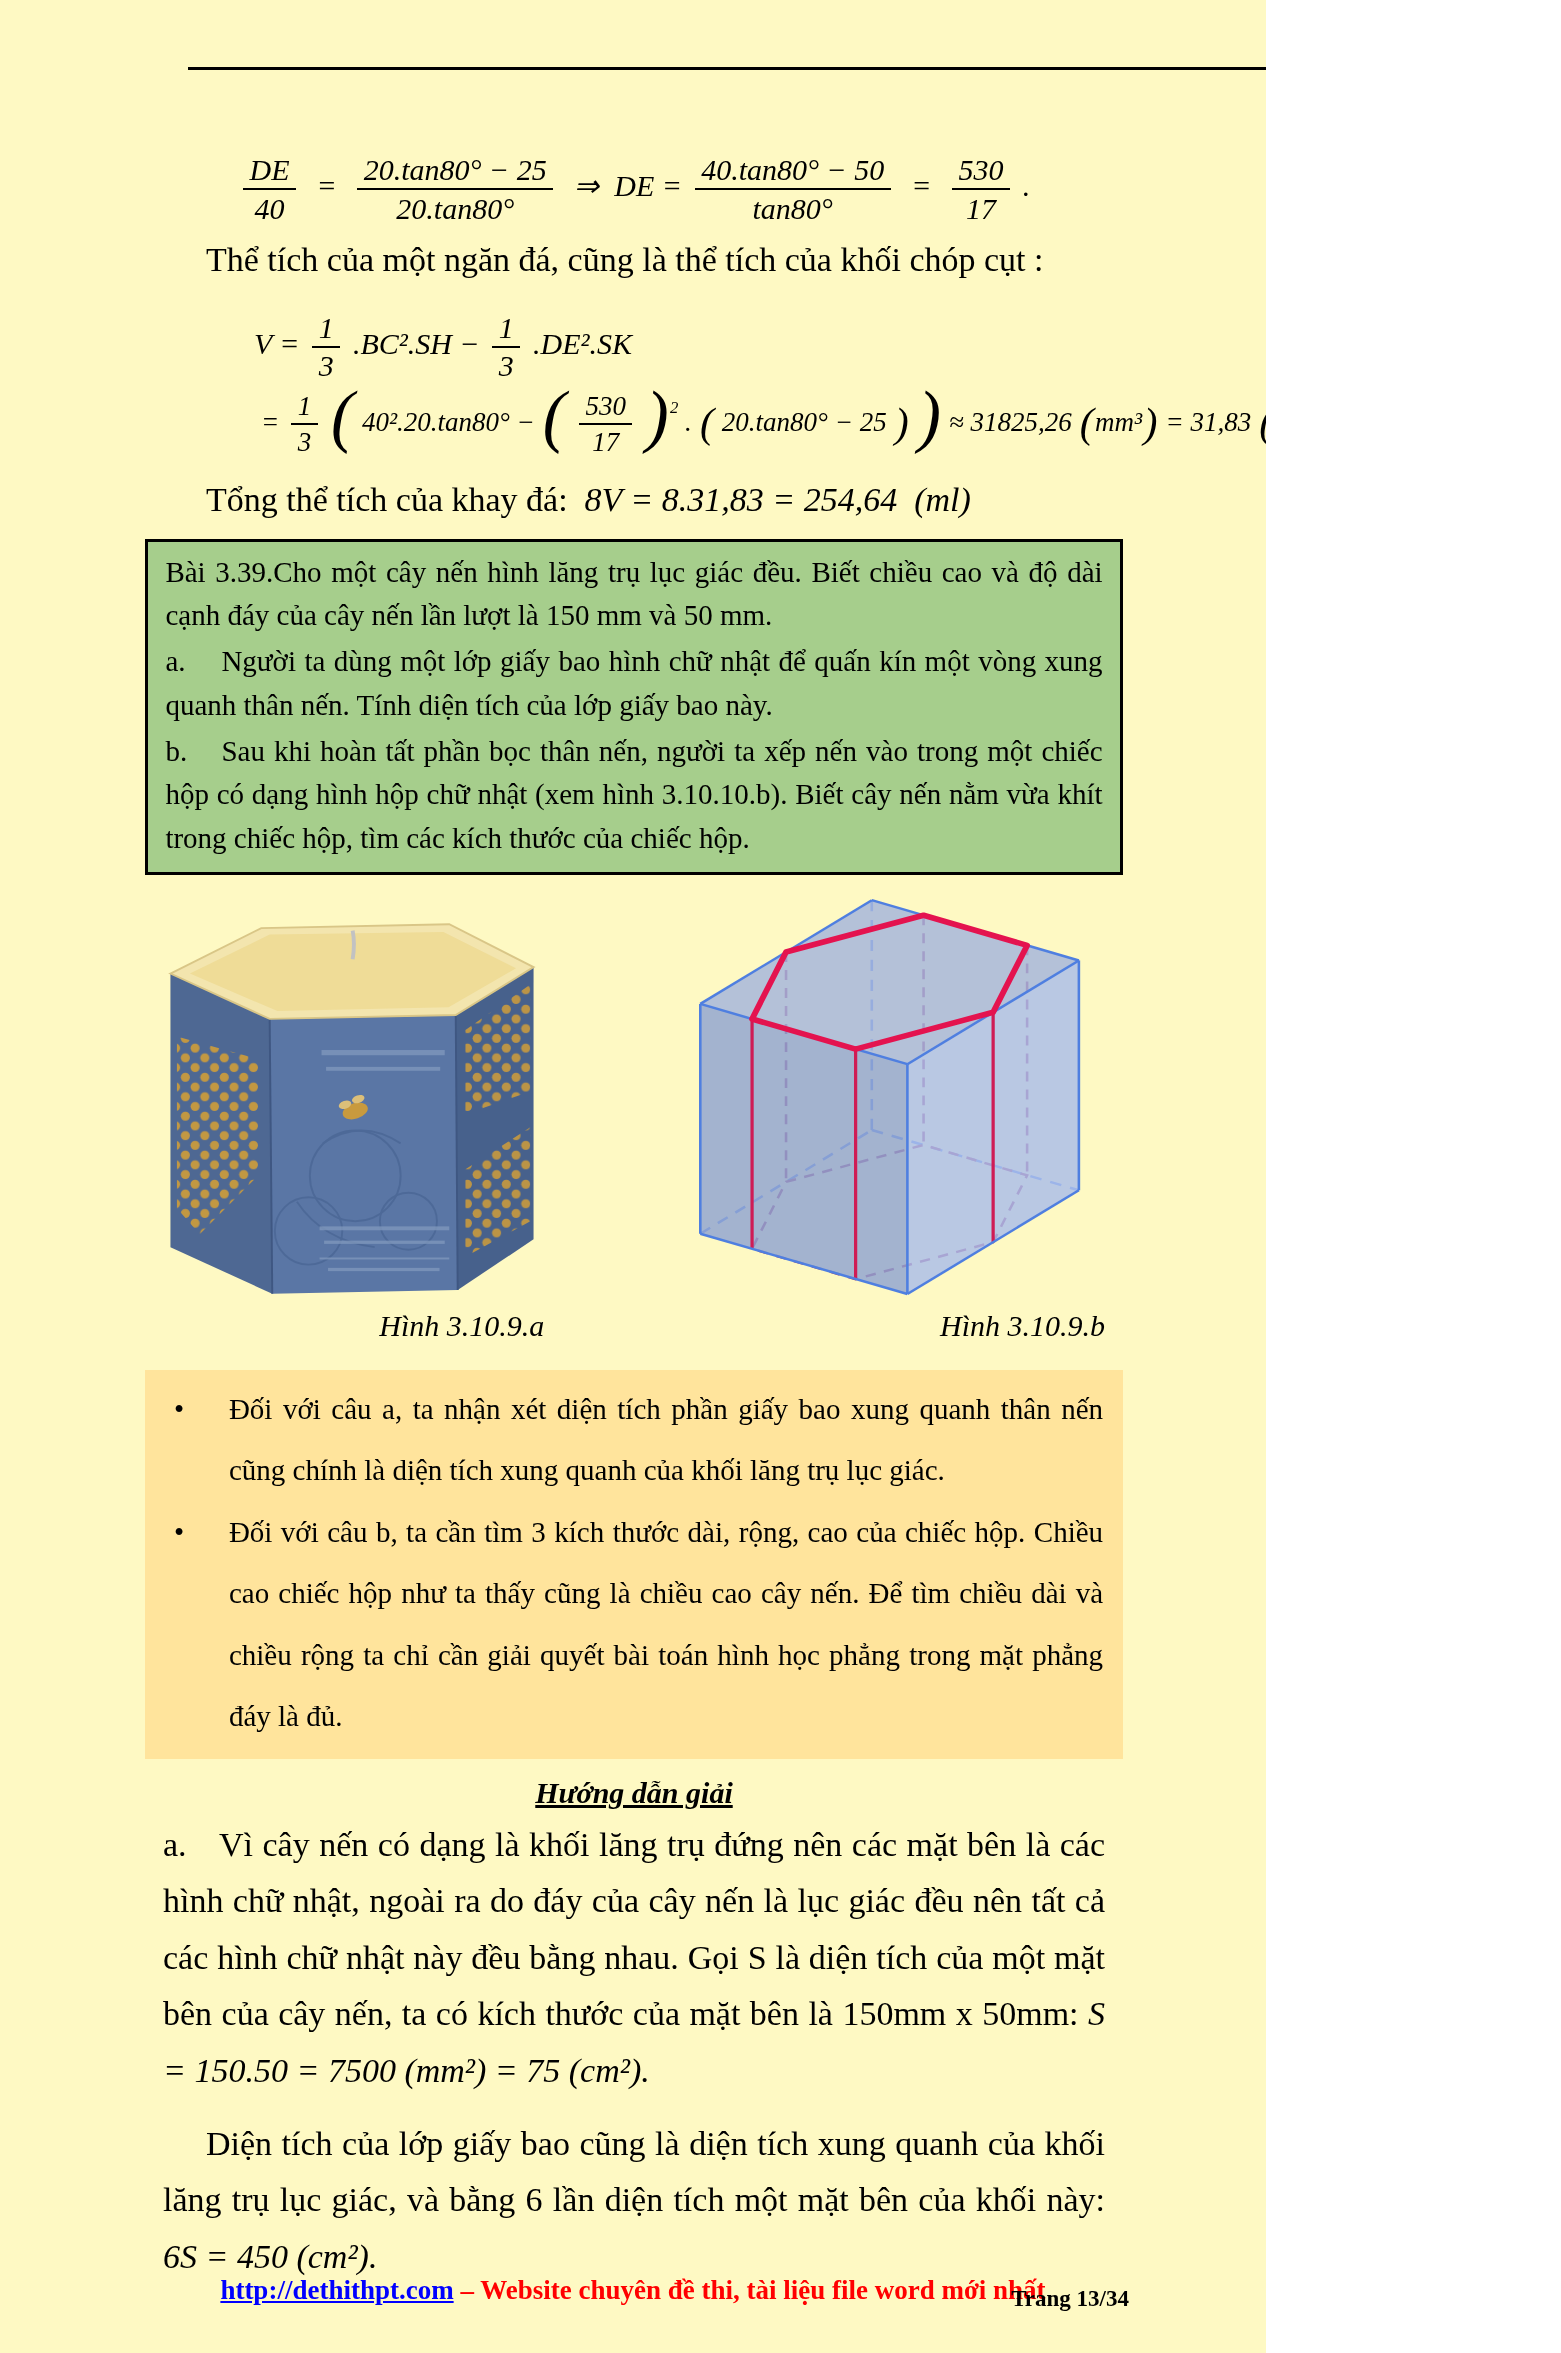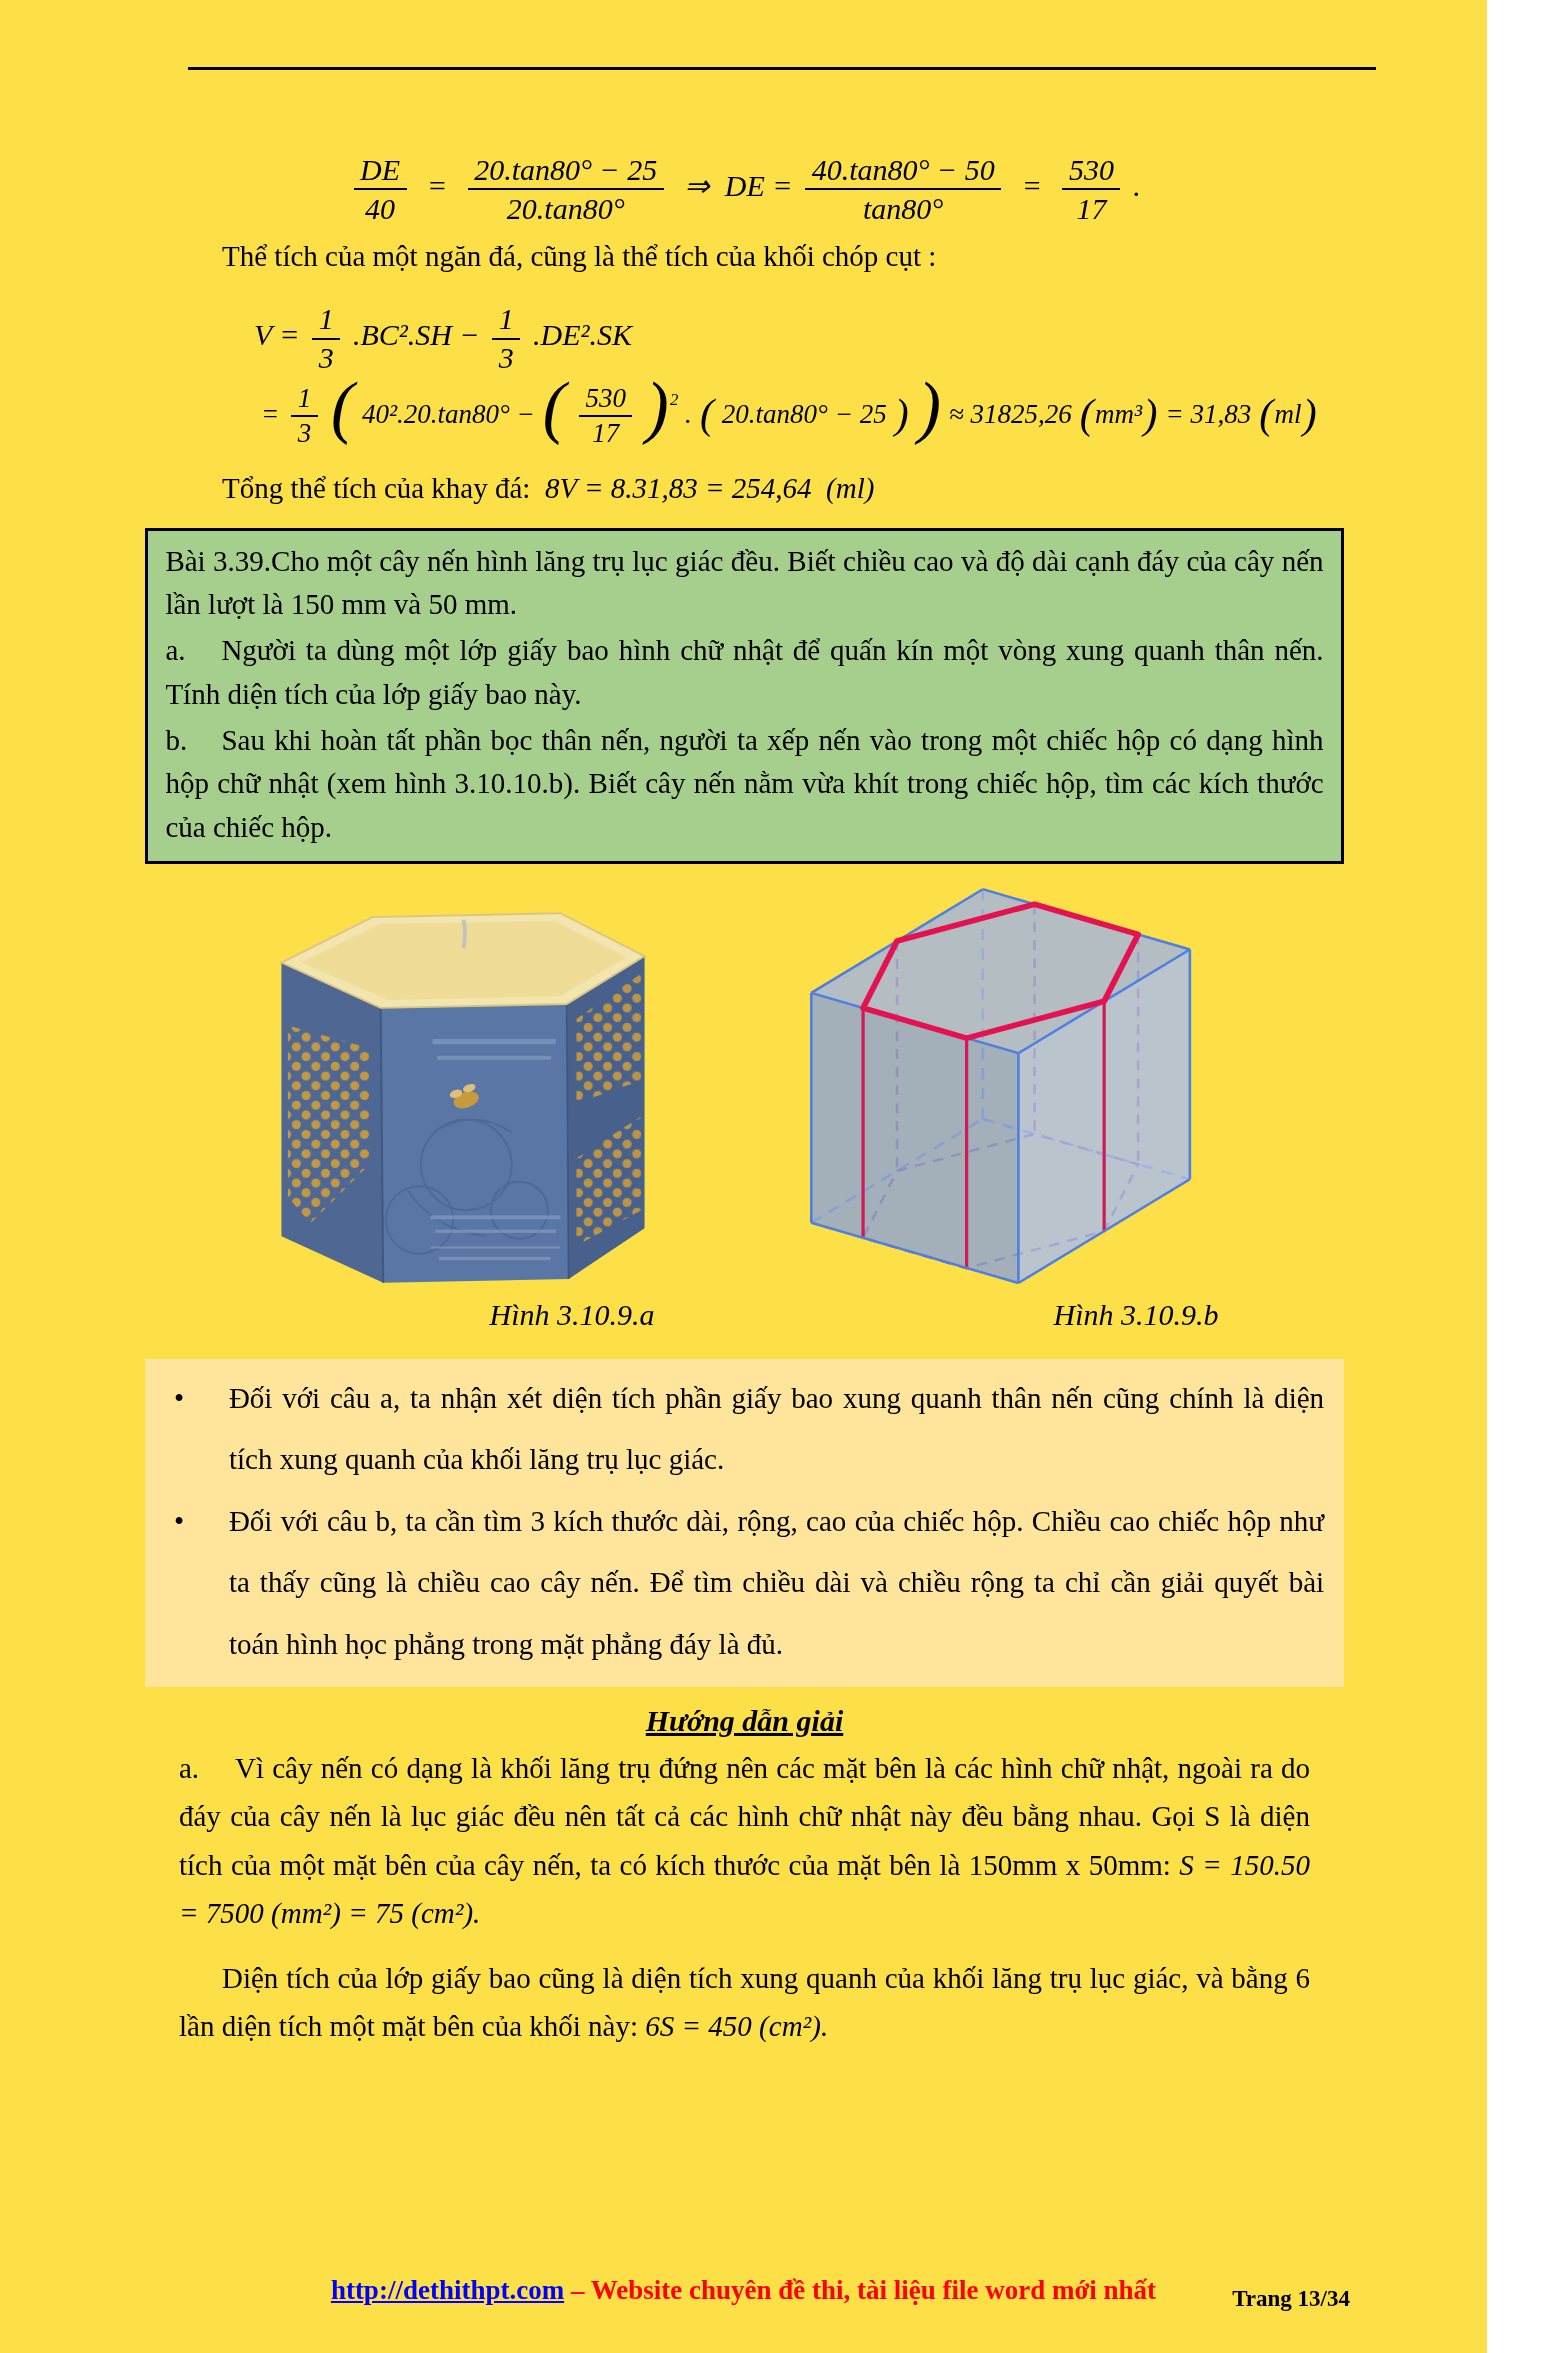--- a/index.html
+++ b/index.html
@@ -1,36 +1,36 @@
 <!DOCTYPE html>
 <html style="font-size:10.4px"><head>
 <meta charset="utf-8">
 <style>
   html,body{margin:0;padding:0;background:#ffffff;}
-  .page{position:relative;width:1487px;height:2354px;background:#fde047;overflow:hidden;
+  .page{position:relative;width:1266px;height:2354px;background:#fef9c3;overflow:hidden;
         font-family:"Liberation Serif",serif;color:#000;}
   .top-rule{position:absolute;top:67px;left:188px;width:1188px;border-top:3.3px solid #000;}
   .content{padding:153px 161px 0 163px;}
 
   
   .formula{font-style:italic;font-size:30px;white-space:nowrap;}
   .formula .op{margin:0 7.8px;}
   .frac{display:inline-flex;flex-direction:column;vertical-align:middle;text-align:center;margin:0 5.2px;}
   .frac .num{display:block;border-bottom:2px solid #000;padding:0 6.5px 1.3px;}
   .frac .den{display:block;padding:1.3px 6.5px 0;}
   .bigp{font-size:2.55em;font-weight:300;line-height:0;vertical-align:-0.12em;margin:0 1.3px;}
   .medp{font-size:1.55em;font-weight:300;line-height:0;vertical-align:-0.15em;margin:0 1.3px;}
   .supbig{font-size:0.62em;vertical-align:1.05em;font-style:italic;}
   .f1{text-align:center;margin:0;}
   .f2a{margin:22px 0 0 91px;}
   .f2b{margin:7.8px 0 0 98px;font-size:27px;}
   .math{font-style:italic;}
 
   
-  .body-text{font-size:29px;line-height:1.66;margin:16px;text-align:justify;}
+  .body-text{font-size:34px;line-height:1.66;margin:0;text-align:justify;}
   .single{text-align:left;}
   .indent1{padding-left:43px;}
   .mt10{margin-top:6.5px;} .mt22{margin-top:14.3px;}
   .mt26{margin-top:17px;} .mt30{margin-top:19.5px;}
   .item-label{display:inline-block;min-width:56px;}
 
   
   .problem-box{margin:10.4px -17.6px 0 -17.6px;background:#a6ce8c;border:3.3px solid #000;
                padding:6.5px 17px 9px 17px;}
   .problem-box p{margin:2.6px 0;font-size:29px;line-height:1.5;text-align:justify;}

